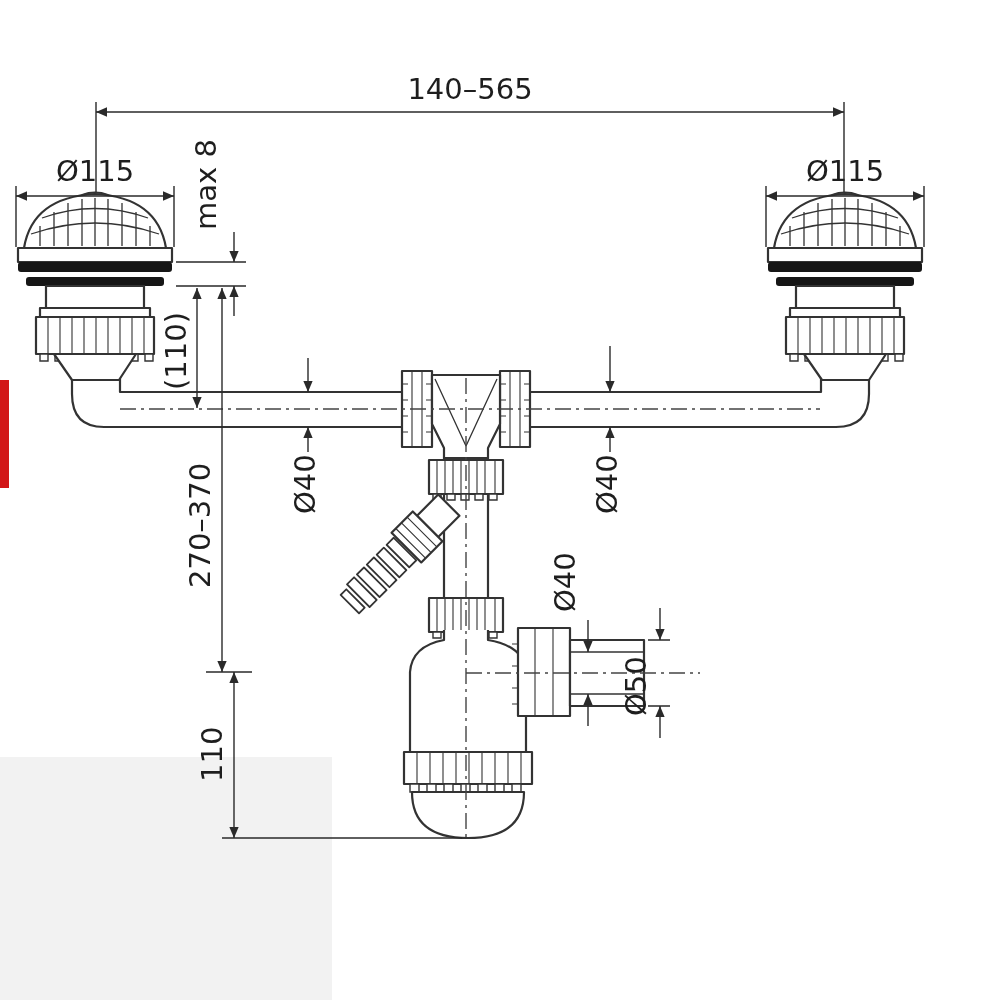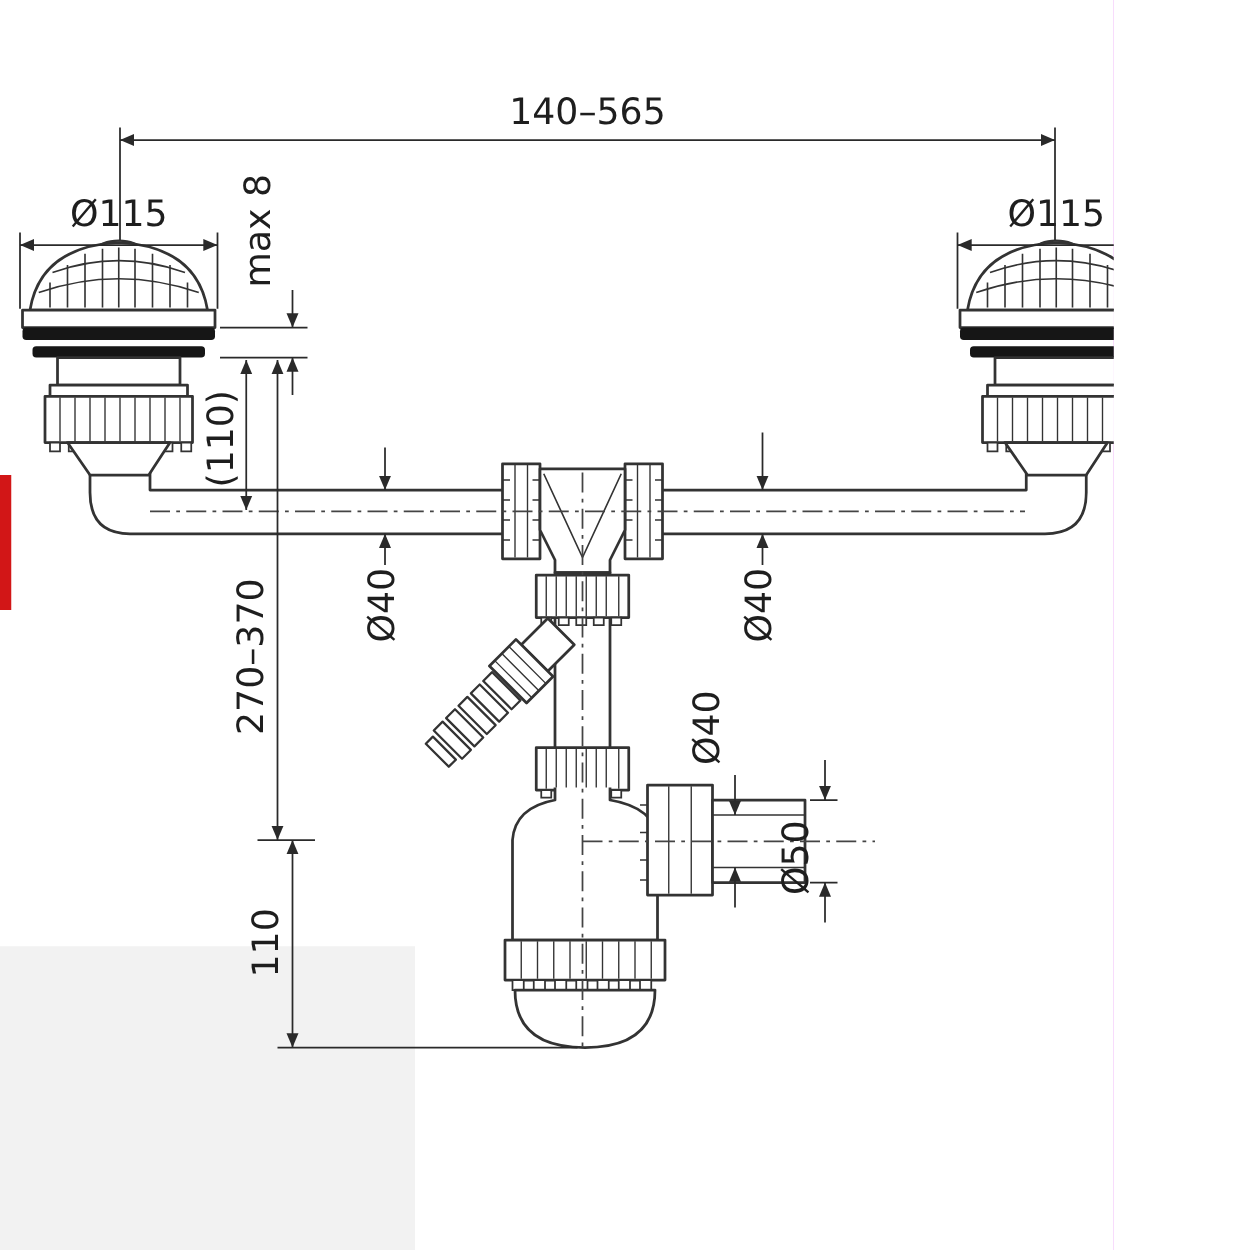--- a/index.html
+++ b/index.html
@@ -1,16 +1,16 @@
 <!DOCTYPE html>
 <html><head>
 <meta charset="utf-8">
 <style>
   html, body { margin: 0; padding: 0; background: #ffffff; }
-  .page { width: 891px; height: 1000px; position: relative; background: #d946ef; overflow: hidden; }
+  .page { width: 1000px; height: 1000px; position: relative; background: #3b82f6; overflow: hidden; }
   svg { display: block; }
   .outline   { fill: #ffffff; stroke: #333333; stroke-width: 2.2; stroke-linejoin: round; }
   .outline-t { fill: #ffffff; stroke: #333333; stroke-width: 1.8; stroke-linejoin: round; }
   .solid     { fill: #161616; stroke: none; }
   .thin      { fill: none; stroke: #333333; stroke-width: 1.3; }
   .knurl     { fill: none; stroke: #333333; stroke-width: 1.1; }
   .teeth     { fill: #ffffff; stroke: #333333; stroke-width: 1.4; }
   .dim       { fill: none; stroke: #2a2a2a; stroke-width: 1.4; }
   .centerln  { fill: none; stroke: #444444; stroke-width: 1.4; stroke-dasharray: 16 5 3 5; }
   .dim-label { font-family: "DejaVu Sans", "Liberation Sans", sans-serif; font-size: 29px; fill: #1e1e1e; }

